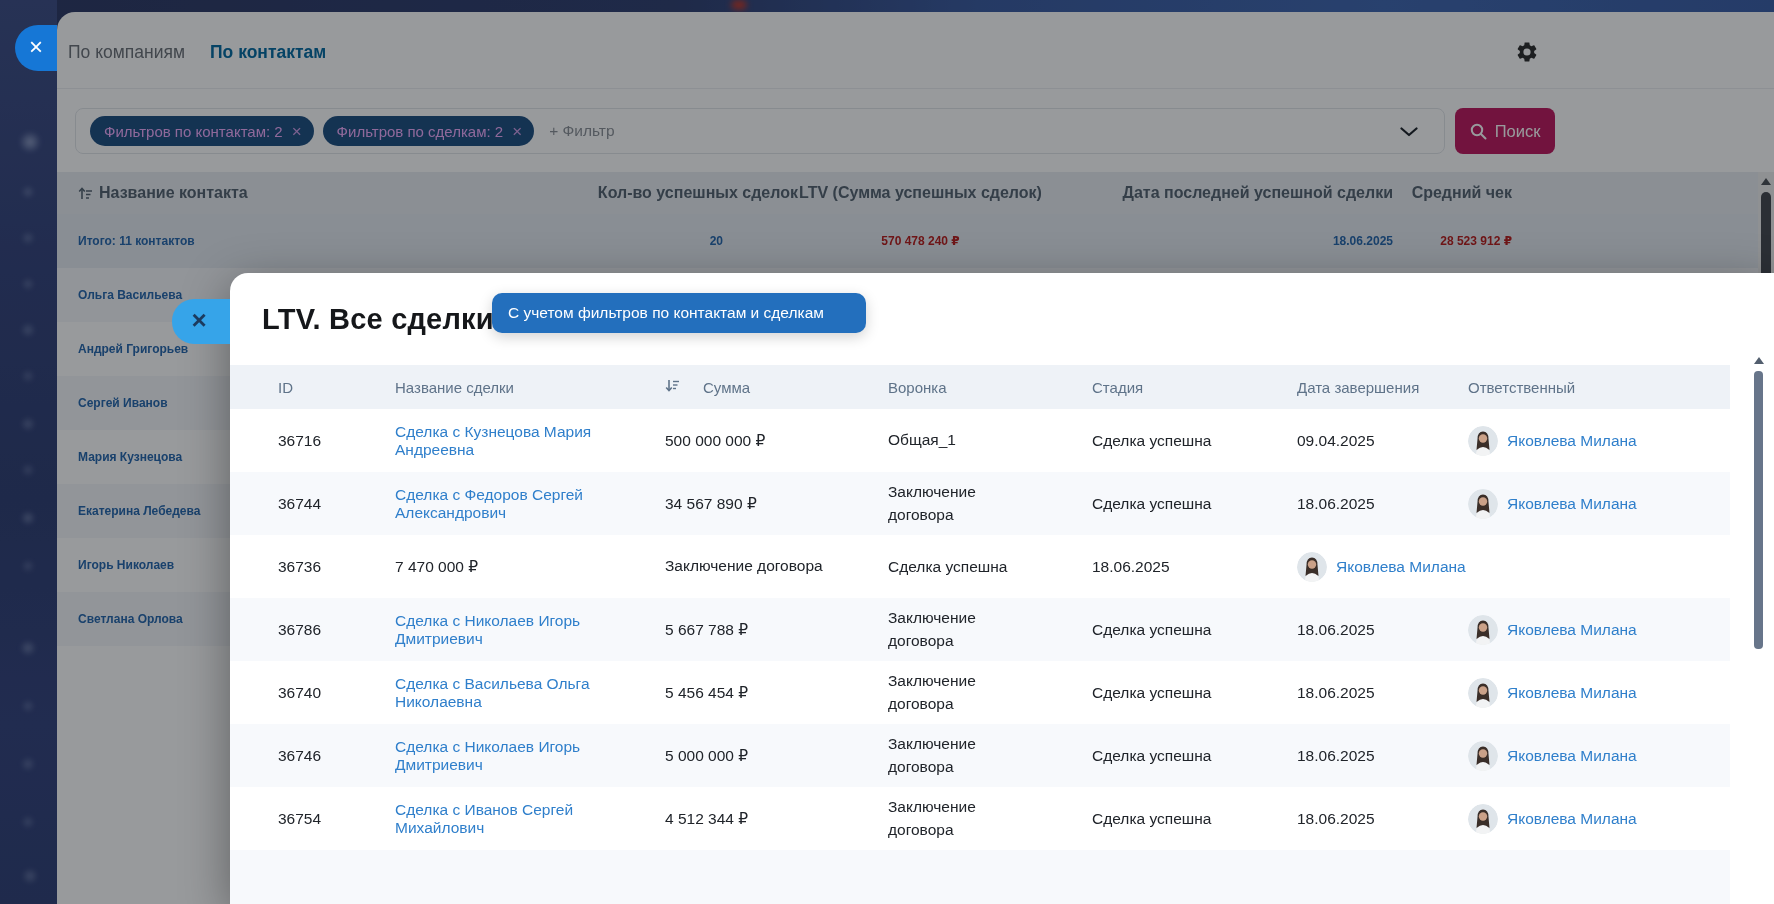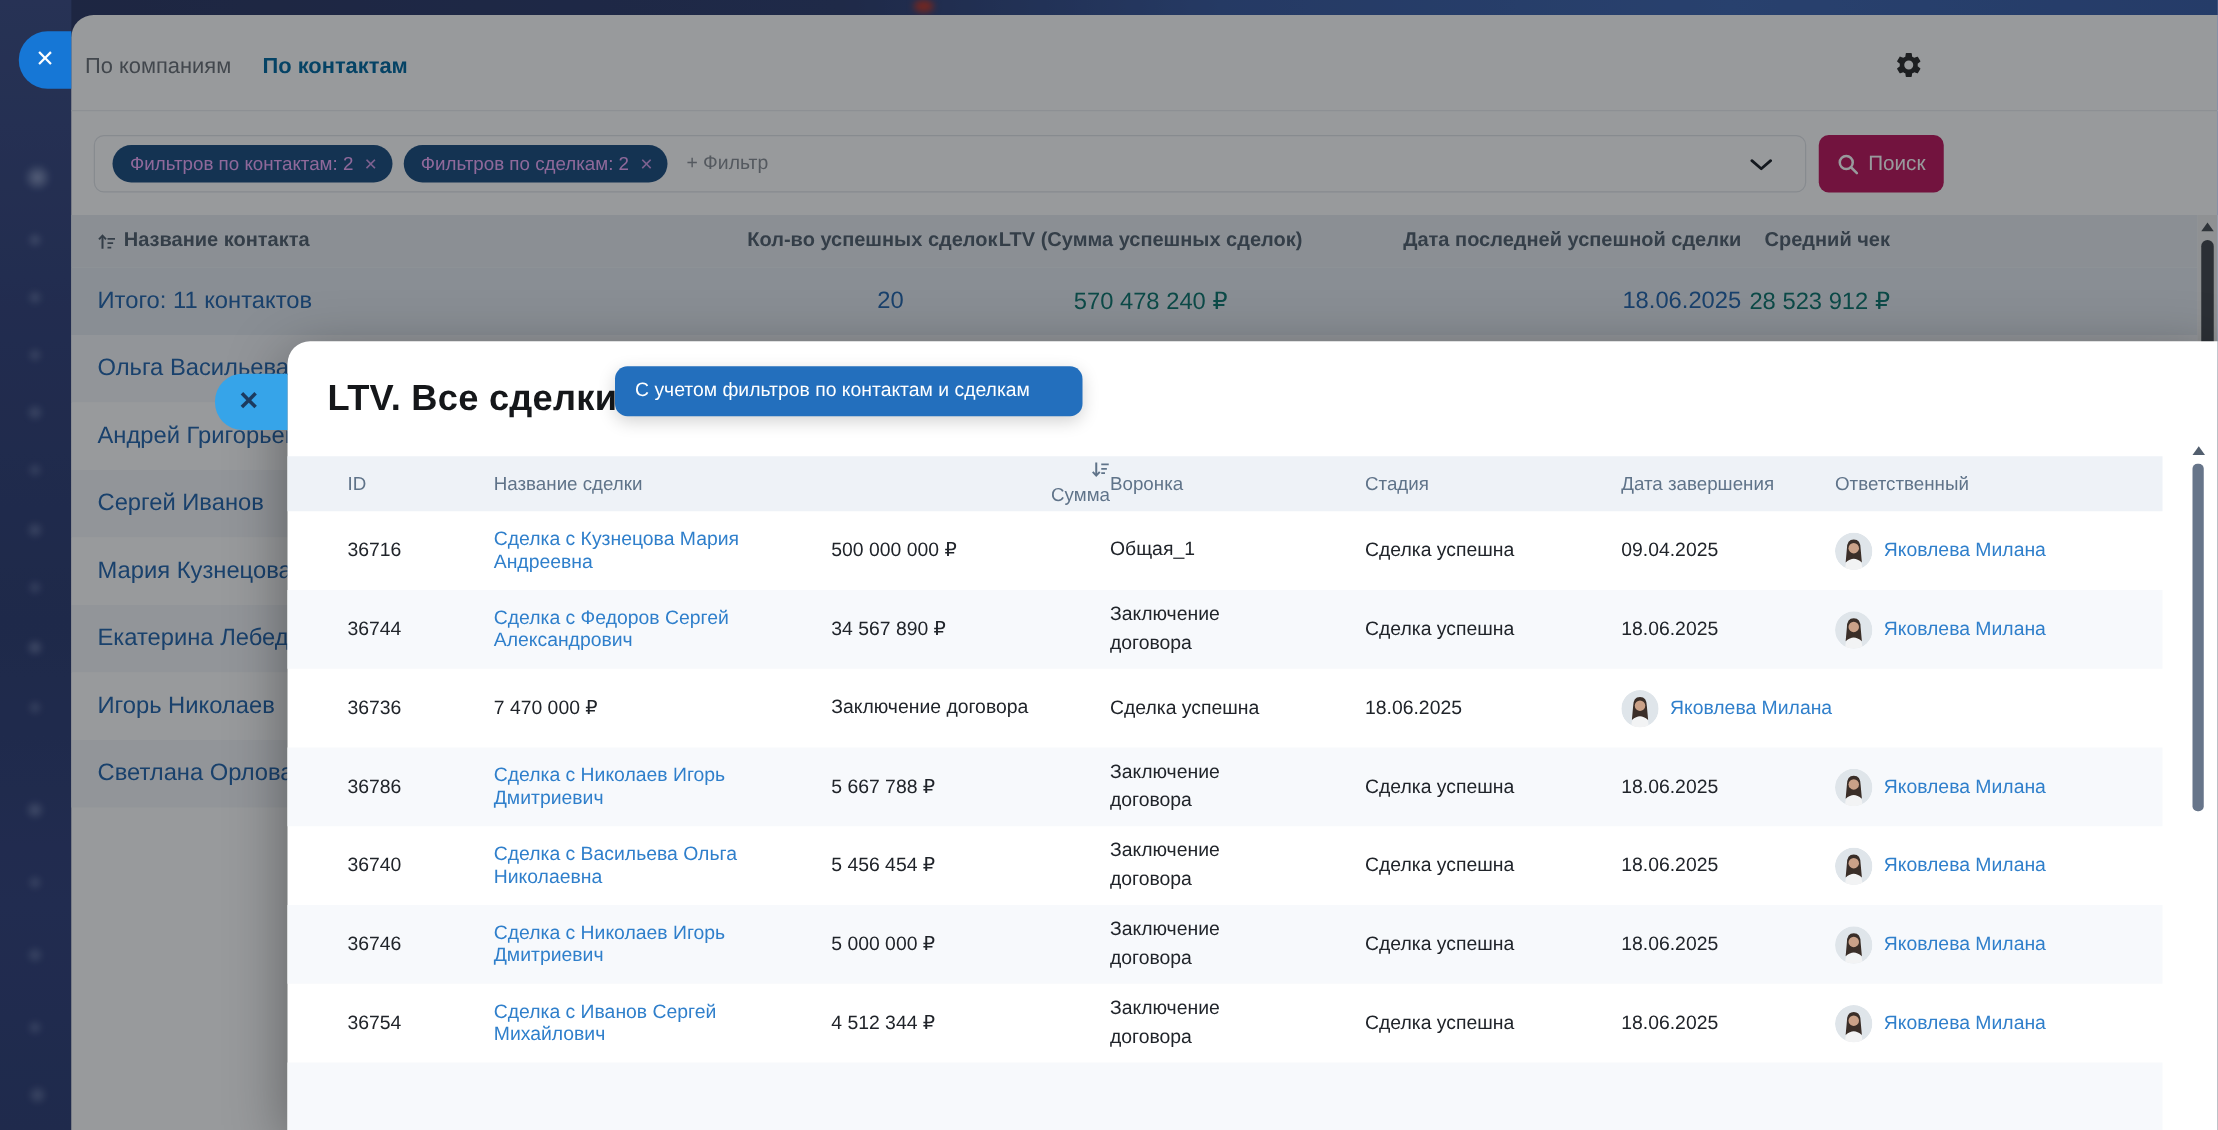--- a/index.html
+++ b/index.html
@@ -53,25 +53,25 @@
   #chevron{position:absolute;right:26px;top:18px;}
   #search-btn{left:1398px;top:96px;width:100px;height:46px;background:#be185d;border-radius:8px;
     color:#fff;font-size:16.5px;display:flex;align-items:center;justify-content:center;gap:8px;cursor:pointer;}
 
   
   #ct{left:0;top:160px;width:1701px;}
   .ct-grid{display:grid;grid-template-columns:440px 280px 245px 350px 1fr;
     padding:0 246px 0 21px;align-items:center;box-sizing:border-box;}
   #ct-head{height:42px;background:#e9edf2;color:#53616f;font-size:16px;font-weight:600;}
   #ct-head .c1{display:flex;align-items:center;gap:6px;}
-  .ct-row{height:54px;font-size:19px;}
+  .ct-row{height:54px;font-size:12px;font-weight:bold;}
   .c2{text-align:right;} .c3{text-align:center;} .c4{text-align:right;} .c5{text-align:right;}
   #ct-total{background:#e6ebf1;color:#2566ad;}
   #ct-total .c2{padding-right:75px;}
-  #ct-total .gray{color:#0f766e;}
+  #ct-total .gray{color:#b91c1c;}
   .ct-row a, .ct-name{color:#2566ad;text-decoration:none;}
   .r-odd{background:#f5f7fa;} .r-even{background:#ffffff;}
 
   
   #p-scroll{left:1701px;top:160px;width:16px;height:732px;background:#f0f0f0;}
   #p-scroll .arr{position:absolute;left:3px;top:6px;width:0;height:0;
     border-left:5px solid transparent;border-right:5px solid transparent;border-bottom:7px solid #4b5056;}
   #p-scroll .thumb{position:absolute;left:3px;top:20px;width:10px;height:215px;background:#44484e;border-radius:5px;}
 
   
@@ -93,21 +93,21 @@
   #help{width:21px;height:21px;border:2px solid #2f3237;border-radius:50%;margin-left:16px;
     display:flex;align-items:center;justify-content:center;font-size:13px;font-weight:700;color:#2f3237;cursor:pointer;}
   #tooltip{position:absolute;left:262px;top:20px;width:342px;background:#236fbd;border-radius:10px;
     color:#fff;font-size:15.5px;line-height:1.4;padding:9px 16px;box-shadow:0 4px 14px rgba(0,0,0,.18);}
 
   
   #mt{position:absolute;left:0;top:92px;width:1500px;}
   .mt-grid{display:grid;grid-template-columns:117px 270px 223px 204px 205px 171px 1fr;
     padding-left:48px;align-items:center;box-sizing:border-box;}
   #mt-head{height:44px;background:#eef2f7;color:#5f7389;font-size:15px;}
-  #mt-head .sum{display:flex;align-items:flex-end;gap:5px;flex-direction:column;}
+  #mt-head .sum{display:flex;align-items:flex-start;gap:23px;}
   .mt-row{min-height:63px;font-size:15.5px;color:#20242a;}
   .mt-row .name{padding-right:60px;}
   .mt-row .name a{color:#2f7fcb;text-decoration:none;}
   .mt-row .funnel{padding-right:64px;line-height:1.45;}
   .m-even{background:#f7f9fc;}
   .resp{display:flex;align-items:center;gap:9px;}
   .resp a{color:#2f7fcb;text-decoration:none;}
   .avatar{width:30px;height:30px;border-radius:50%;overflow:hidden;flex:0 0 30px;}
   #m-partial{height:54px;background:#f7f9fc;}
 

